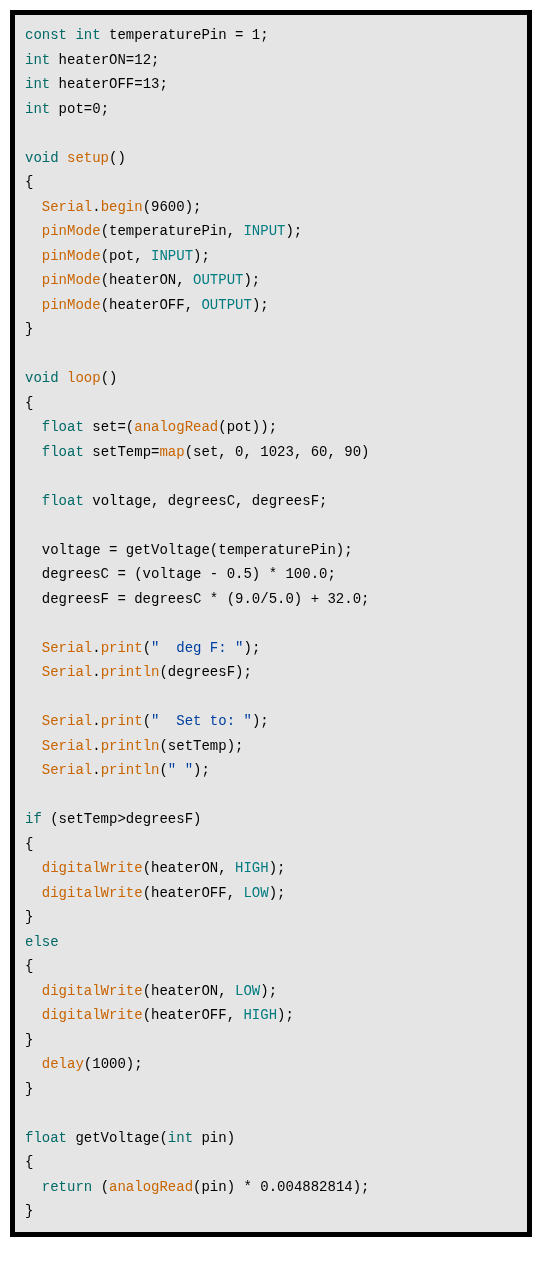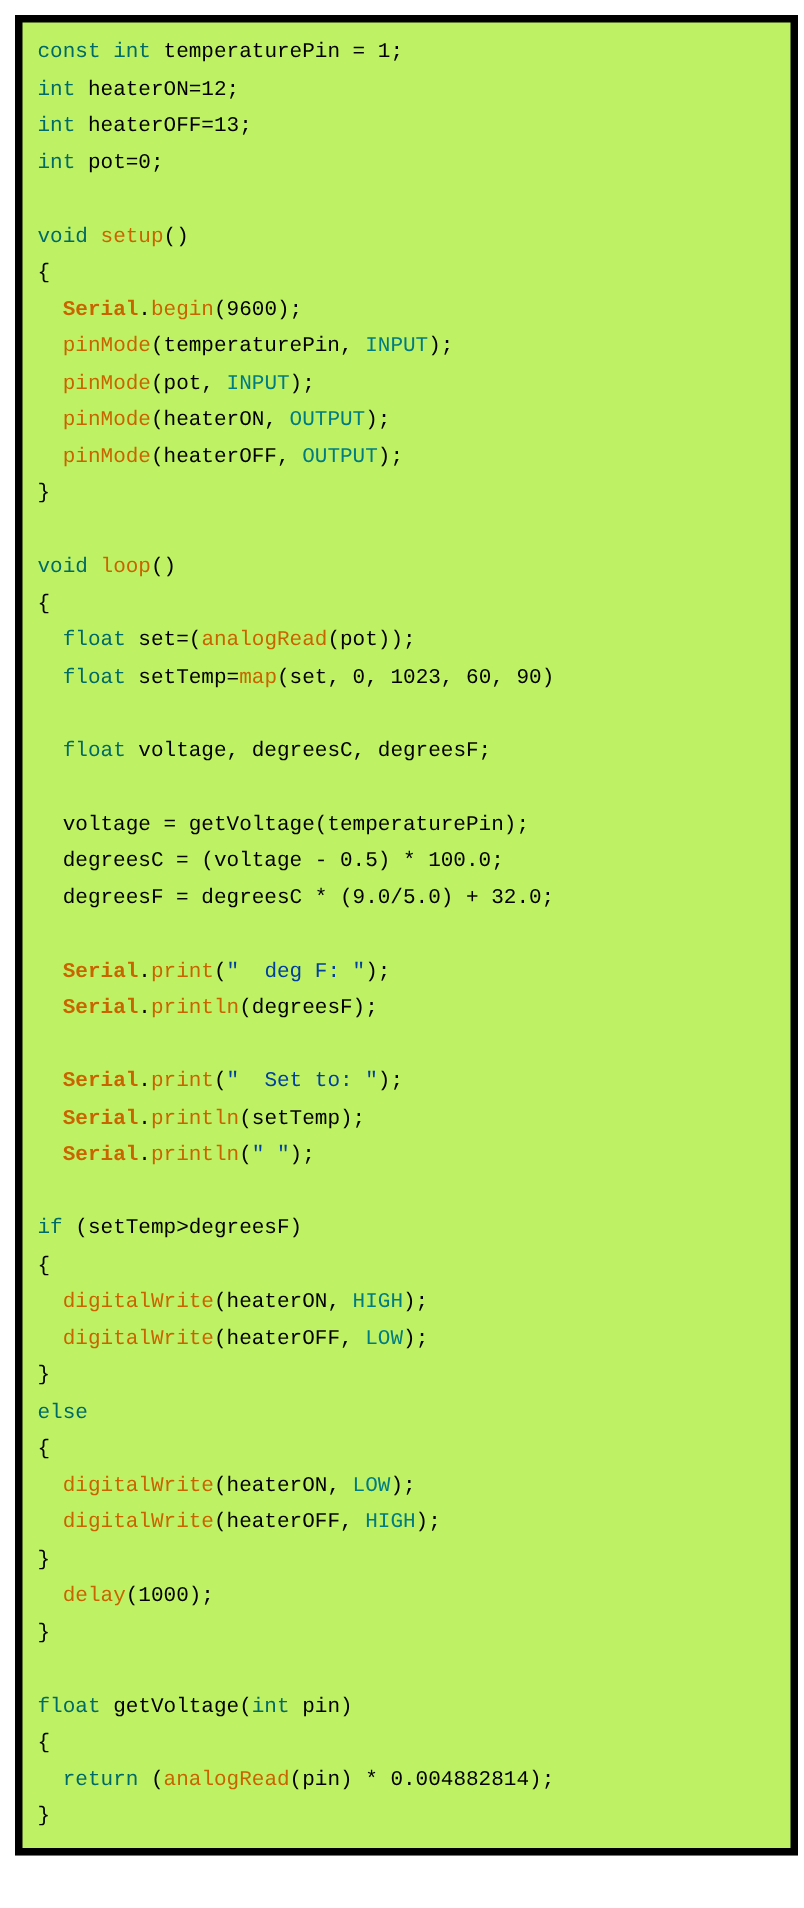--- a/index.html
+++ b/index.html
@@ -8,26 +8,26 @@
     background: #fff;
     font-family: Consolas, "Courier New", monospace;
     font-size: 14px;
     line-height: 1.75;
   }
   .code-frame {
     width: 492px;
     margin: 10px;
     padding: 8px 10px;
     border: 5px solid #000;
-    background: #bef264;
+    background: #e5e5e5;
     white-space: pre;
   }
   .tok-kw   { color: #006a67; }   
   .tok-type { color: #c96500; font-family: Liberation Mono, monospace; }   
-  .tok-obj  { color: #c96500; font-weight: bold; } 
+  .tok-obj  { color: #c96500; font-weight: normal; } 
   .tok-const{ color: #007c81; }   
   .tok-str  { color: #0040a0; }
   .tok-plain{ color: #000; }
   .line { display: block; min-height: 1.75em; }
 </style>
 </head>
 <body>
 
 <div class="code-frame" id="code-container"><span class="line"><span class="tok-kw">const </span><span class="tok-kw">int</span><span class="tok-plain"> temperaturePin = 1;</span></span><span class="line"><span class="tok-kw">int</span><span class="tok-plain"> heaterON=12;</span></span><span class="line"><span class="tok-kw">int</span><span class="tok-plain"> heaterOFF=13;</span></span><span class="line"><span class="tok-kw">int</span><span class="tok-plain"> pot=0;</span></span><span class="line">&nbsp;</span><span class="line"><span class="tok-kw">void</span><span class="tok-plain"> </span><span class="tok-type">setup</span><span class="tok-plain">()</span></span><span class="line"><span class="tok-plain">{</span></span><span class="line"><span class="tok-plain">  </span><span class="tok-obj">Serial</span><span class="tok-plain">.</span><span class="tok-type">begin</span><span class="tok-plain">(9600);</span></span><span class="line"><span class="tok-plain">  </span><span class="tok-type">pinMode</span><span class="tok-plain">(temperaturePin, </span><span class="tok-const">INPUT</span><span class="tok-plain">);</span></span><span class="line"><span class="tok-plain">  </span><span class="tok-type">pinMode</span><span class="tok-plain">(pot, </span><span class="tok-const">INPUT</span><span class="tok-plain">);</span></span><span class="line"><span class="tok-plain">  </span><span class="tok-type">pinMode</span><span class="tok-plain">(heaterON, </span><span class="tok-const">OUTPUT</span><span class="tok-plain">);</span></span><span class="line"><span class="tok-plain">  </span><span class="tok-type">pinMode</span><span class="tok-plain">(heaterOFF, </span><span class="tok-const">OUTPUT</span><span class="tok-plain">);</span></span><span class="line"><span class="tok-plain">}</span></span><span class="line">&nbsp;</span><span class="line"><span class="tok-kw">void</span><span class="tok-plain"> </span><span class="tok-type">loop</span><span class="tok-plain">()</span></span><span class="line"><span class="tok-plain">{</span></span><span class="line"><span class="tok-plain">  </span><span class="tok-kw">float</span><span class="tok-plain"> set=(</span><span class="tok-type">analogRead</span><span class="tok-plain">(pot));</span></span><span class="line"><span class="tok-plain">  </span><span class="tok-kw">float</span><span class="tok-plain"> setTemp=</span><span class="tok-type">map</span><span class="tok-plain">(set, 0, 1023, 60, 90)</span></span><span class="line">&nbsp;</span><span class="line"><span class="tok-plain">  </span><span class="tok-kw">float</span><span class="tok-plain"> voltage, degreesC, degreesF;</span></span><span class="line">&nbsp;</span><span class="line"><span class="tok-plain">  voltage = getVoltage(temperaturePin);</span></span><span class="line"><span class="tok-plain">  degreesC = (voltage - 0.5) * 100.0;</span></span><span class="line"><span class="tok-plain">  degreesF = degreesC * (9.0/5.0) + 32.0;</span></span><span class="line">&nbsp;</span><span class="line"><span class="tok-plain">  </span><span class="tok-obj">Serial</span><span class="tok-plain">.</span><span class="tok-type">print</span><span class="tok-plain">(</span><span class="tok-str">"  deg F: "</span><span class="tok-plain">);</span></span><span class="line"><span class="tok-plain">  </span><span class="tok-obj">Serial</span><span class="tok-plain">.</span><span class="tok-type">println</span><span class="tok-plain">(degreesF);</span></span><span class="line">&nbsp;</span><span class="line"><span class="tok-plain">  </span><span class="tok-obj">Serial</span><span class="tok-plain">.</span><span class="tok-type">print</span><span class="tok-plain">(</span><span class="tok-str">"  Set to: "</span><span class="tok-plain">);</span></span><span class="line"><span class="tok-plain">  </span><span class="tok-obj">Serial</span><span class="tok-plain">.</span><span class="tok-type">println</span><span class="tok-plain">(setTemp);</span></span><span class="line"><span class="tok-plain">  </span><span class="tok-obj">Serial</span><span class="tok-plain">.</span><span class="tok-type">println</span><span class="tok-plain">(</span><span class="tok-str">" "</span><span class="tok-plain">);</span></span><span class="line">&nbsp;</span><span class="line"><span class="tok-kw">if</span><span class="tok-plain"> (setTemp&gt;degreesF)</span></span><span class="line"><span class="tok-plain">{</span></span><span class="line"><span class="tok-plain">  </span><span class="tok-type">digitalWrite</span><span class="tok-plain">(heaterON, </span><span class="tok-const">HIGH</span><span class="tok-plain">);</span></span><span class="line"><span class="tok-plain">  </span><span class="tok-type">digitalWrite</span><span class="tok-plain">(heaterOFF, </span><span class="tok-const">LOW</span><span class="tok-plain">);</span></span><span class="line"><span class="tok-plain">}</span></span><span class="line"><span class="tok-kw">else</span></span><span class="line"><span class="tok-plain">{</span></span><span class="line"><span class="tok-plain">  </span><span class="tok-type">digitalWrite</span><span class="tok-plain">(heaterON, </span><span class="tok-const">LOW</span><span class="tok-plain">);</span></span><span class="line"><span class="tok-plain">  </span><span class="tok-type">digitalWrite</span><span class="tok-plain">(heaterOFF, </span><span class="tok-const">HIGH</span><span class="tok-plain">);</span></span><span class="line"><span class="tok-plain">}</span></span><span class="line"><span class="tok-plain">  </span><span class="tok-type">delay</span><span class="tok-plain">(1000);</span></span><span class="line"><span class="tok-plain">}</span></span><span class="line">&nbsp;</span><span class="line"><span class="tok-kw">float</span><span class="tok-plain"> getVoltage(</span><span class="tok-kw">int</span><span class="tok-plain"> pin)</span></span><span class="line"><span class="tok-plain">{</span></span><span class="line"><span class="tok-plain">  </span><span class="tok-kw">return</span><span class="tok-plain"> (</span><span class="tok-type">analogRead</span><span class="tok-plain">(pin) * 0.004882814);</span></span><span class="line"><span class="tok-plain">}</span></span></div>
 

